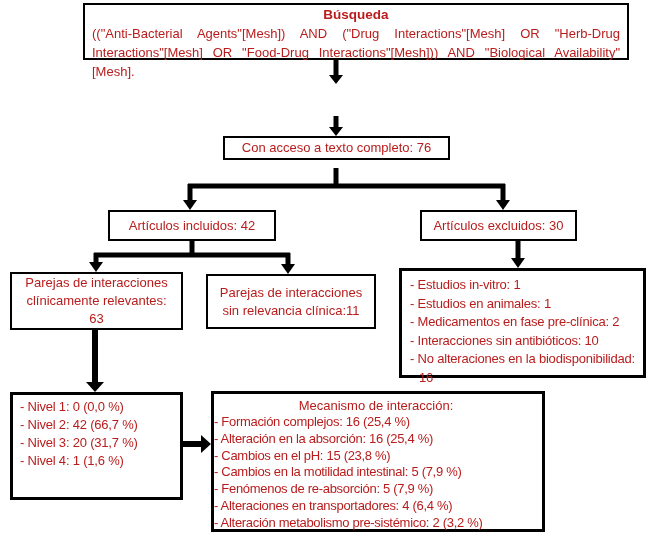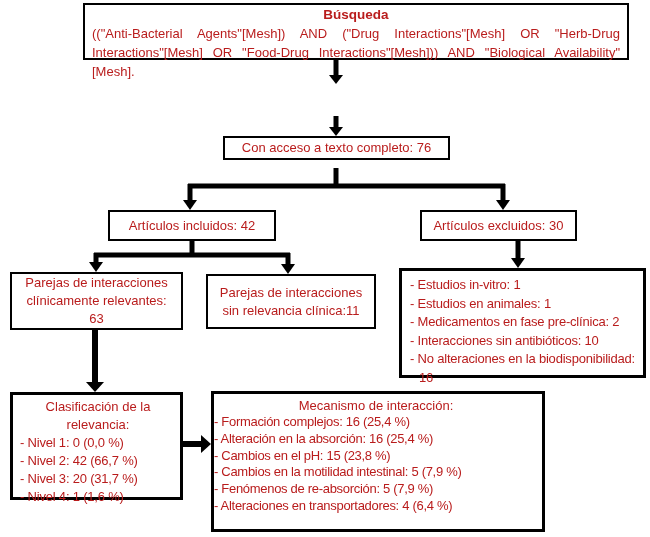--- a/index.html
+++ b/index.html
@@ -119,30 +119,30 @@
 
   <div class="box thick list" style="left:399px;top:268px;width:247px;height:110px;">
     <div class="item">- Estudios in-vitro: 1</div>
     <div class="item">- Estudios en animales: 1</div>
     <div class="item">- Medicamentos en fase pre-clínica: 2</div>
     <div class="item">- Interacciones sin antibióticos: 10</div>
     <div class="item">- No alteraciones en la biodisponibilidad: 16</div>
   </div>
 
   <div class="box thick classif" style="left:10px;top:392px;width:173px;height:108px;">
-    <div class="ltitle">Clasificación de la relevancia:</div>
     <div class="item">- Nivel 1: 0 (0,0 %)</div>
     <div class="item">- Nivel 2: 42 (66,7 %)</div>
     <div class="item">- Nivel 3: 20 (31,7 %)</div>
     <div class="item">- Nivel 4: 1 (1,6 %)</div>
   </div>
 
   <div class="box thick mech" style="left:211px;top:391px;width:334px;height:141px;">
     <div class="ltitle">Mecanismo de interacción:</div>
     <div class="item">- Formación complejos: 16 (25,4 %)</div>
     <div class="item">- Alteración en la absorción: 16 (25,4 %)</div>
     <div class="item">- Cambios en el pH: 15 (23,8 %)</div>
     <div class="item">- Cambios en la motilidad intestinal: 5 (7,9 %)</div>
     <div class="item">- Fenómenos de re-absorción: 5 (7,9 %)</div>
     <div class="item">- Alteraciones en transportadores: 4 (6,4 %)</div>
+    <div class="item">- Alteración metabolismo pre-sistémico: 2 (3,2 %)</div>
   </div>
 
 </div>
 
 </body></html>

